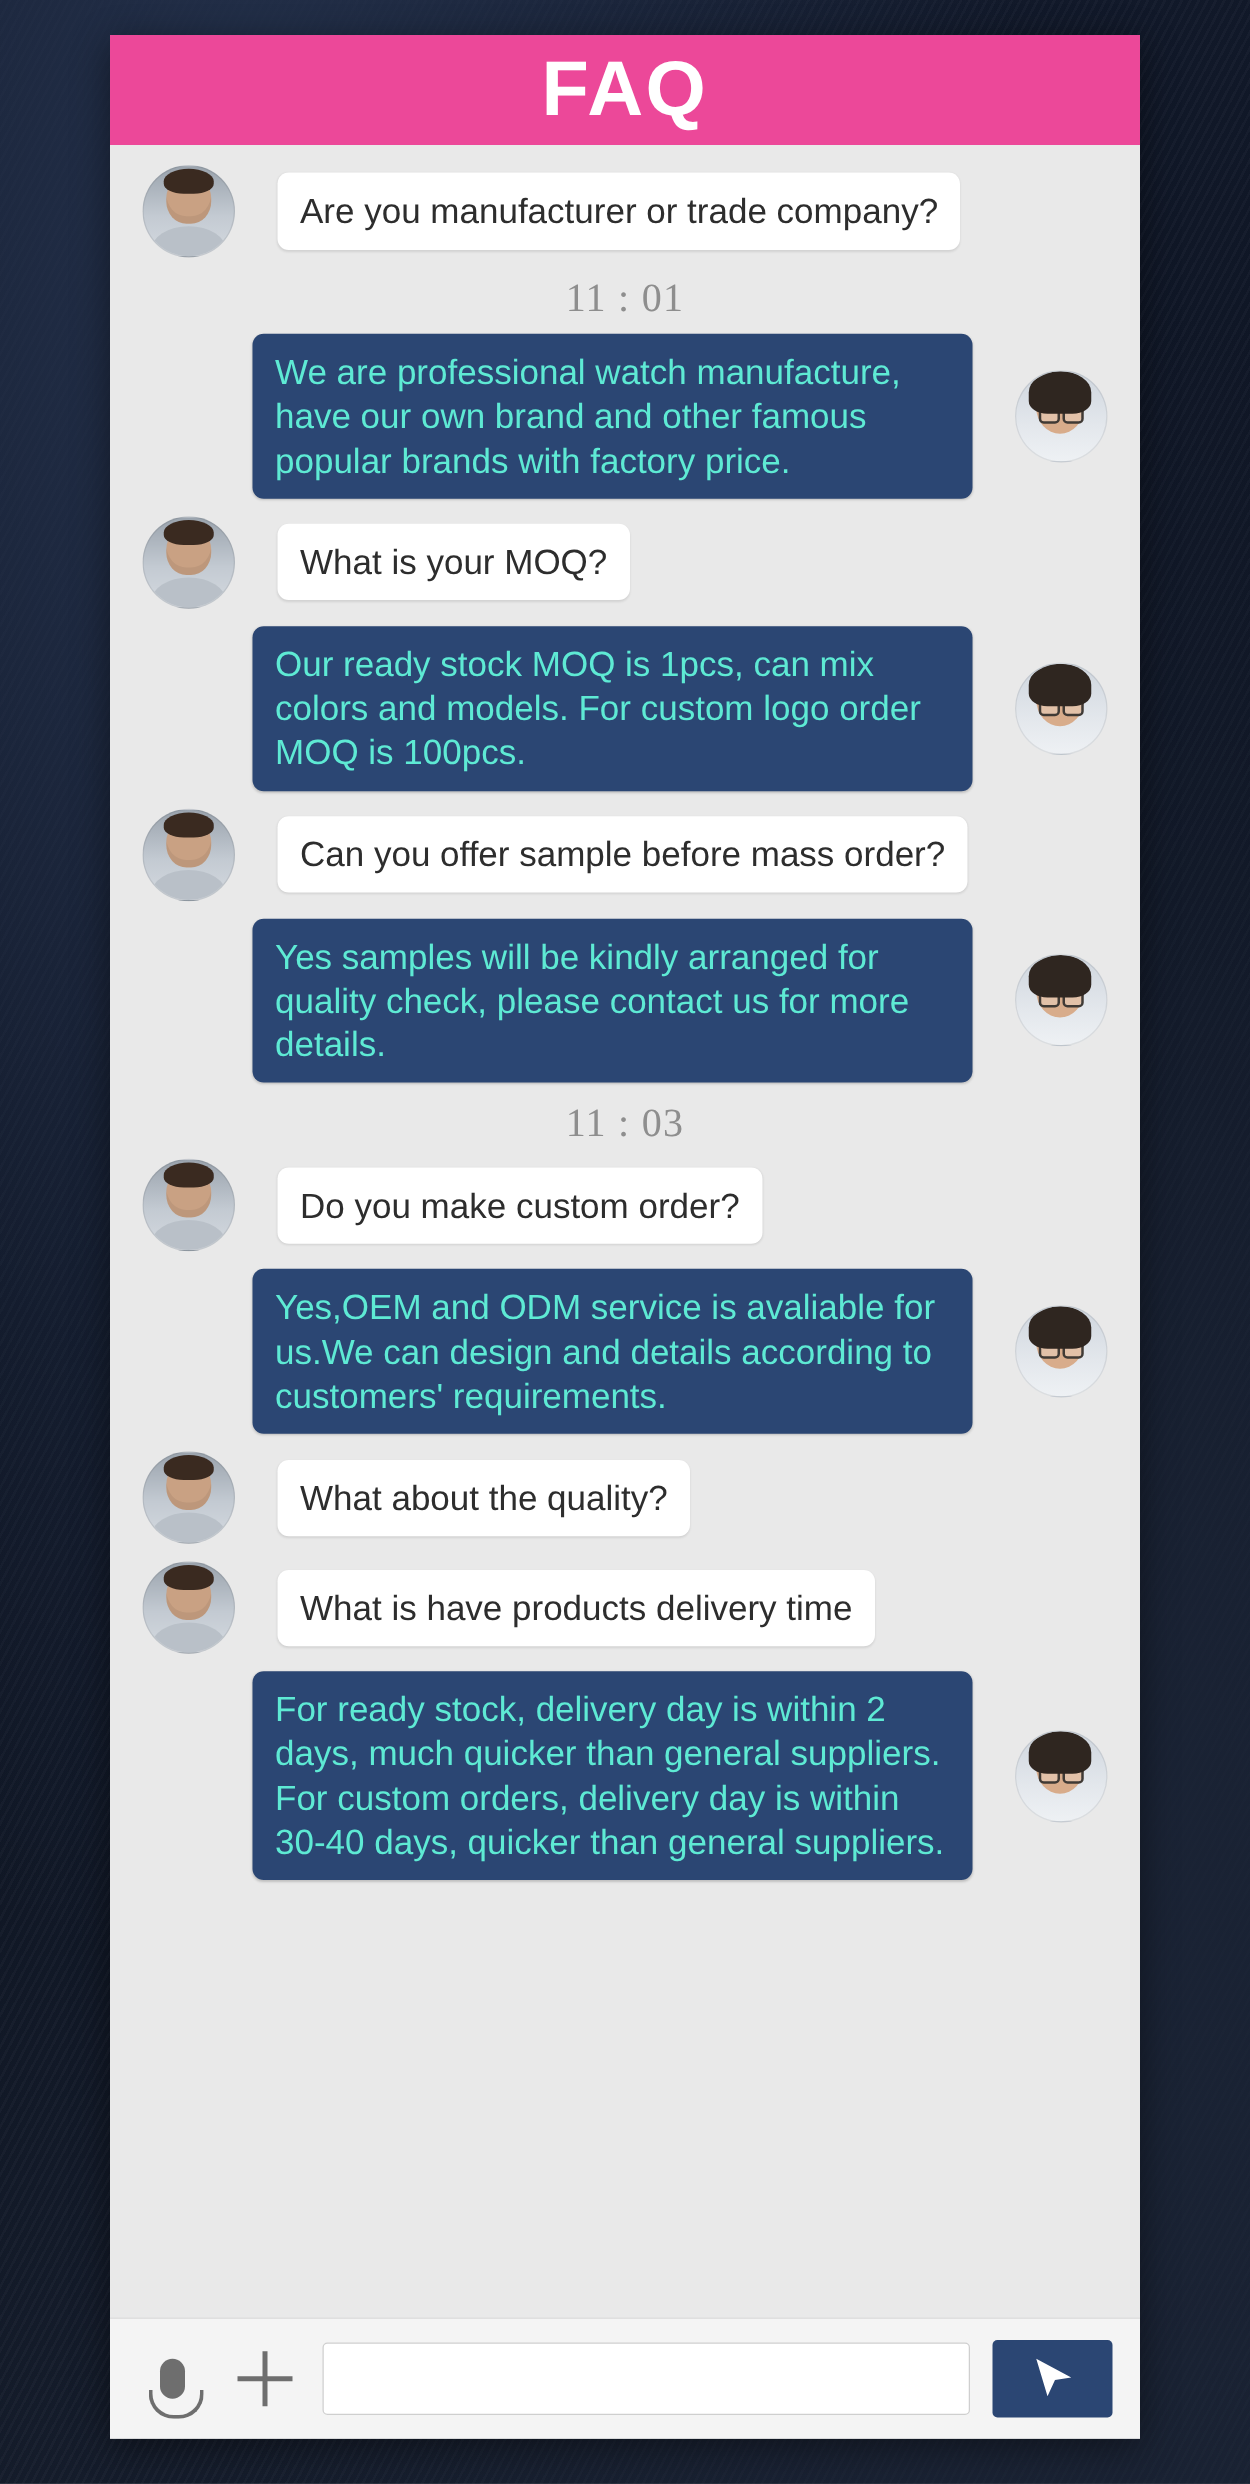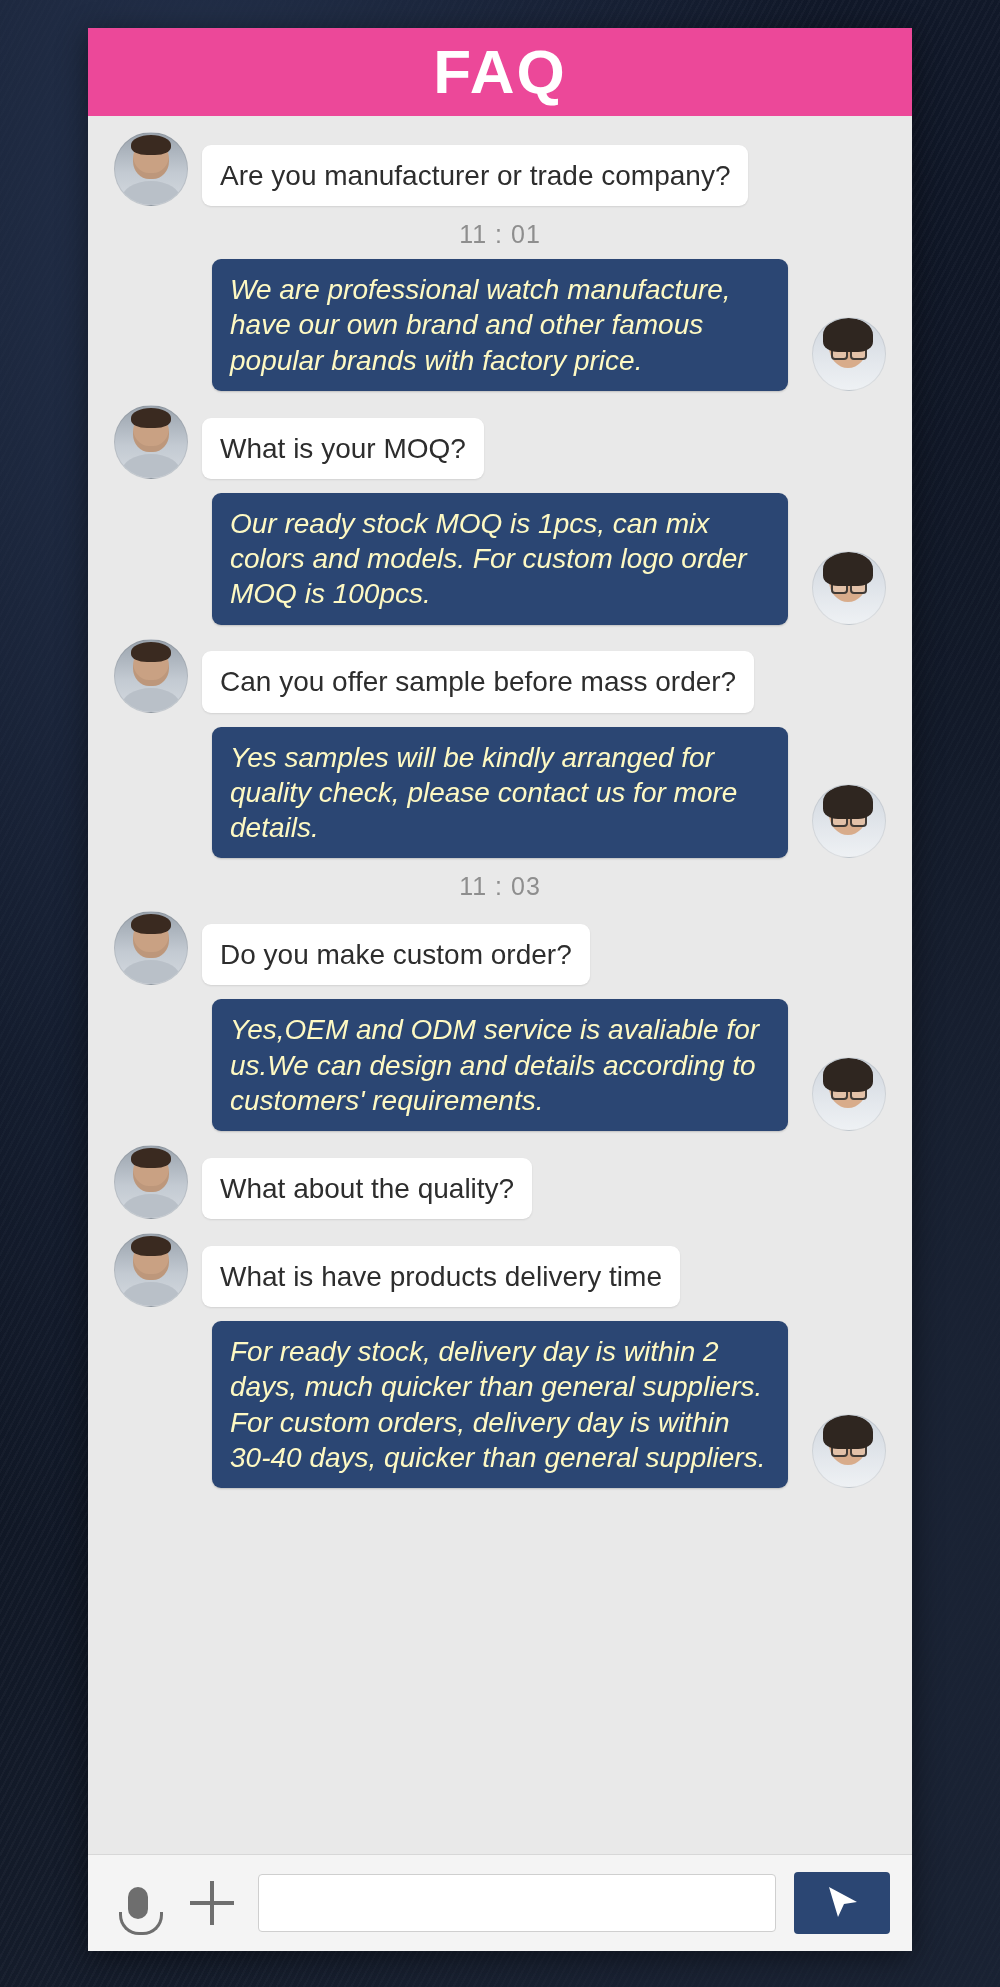--- a/index.html
+++ b/index.html
@@ -57,29 +57,31 @@
   .chat {
     flex: 1 1 auto;
     background: #e9e9e9;
     padding: 16px 26px 10px 26px;
     overflow: hidden;
   }
 
   .timestamp {
     text-align: center;
     color: #8e8e8e;
-    font-size: 25px;
+    font-size: 32px;
     margin: 12px 0 10px 0;
     letter-spacing: 1px;
+    font-family: Liberation Serif, serif;
   }
 
   .row {
     display: flex;
-    align-items: flex-end;
+    align-items: center;
     margin-bottom: 14px;
+    gap: 20px;
   }
   .row.left { justify-content: flex-start; }
   .row.right { justify-content: flex-end; }
 
   .avatar {
     width: 72px;
     height: 72px;
     border-radius: 50%;
     flex: 0 0 72px;
     position: relative;
@@ -163,24 +165,23 @@
     word-wrap: break-word;
   }
   .bubble.in {
     background: #ffffff;
     color: #2d2d2d;
     margin-left: 14px;
     box-shadow: 0 1px 2px rgba(0,0,0,0.10);
   }
   .bubble.out {
     background: #2b4673;
-    color: #fef9c3;
-    margin-right: 24px;
+    color: #5eead4;
+    margin-right: 14px;
     box-shadow: 0 1px 2px rgba(0,0,0,0.18);
-    font-style: italic;
   }
 
   .composer {
     flex: 0 0 96px;
     background: #f4f4f4;
     border-top: 1px solid #d7d7d7;
     display: flex;
     align-items: center;
     padding: 0 22px;
     gap: 18px;

